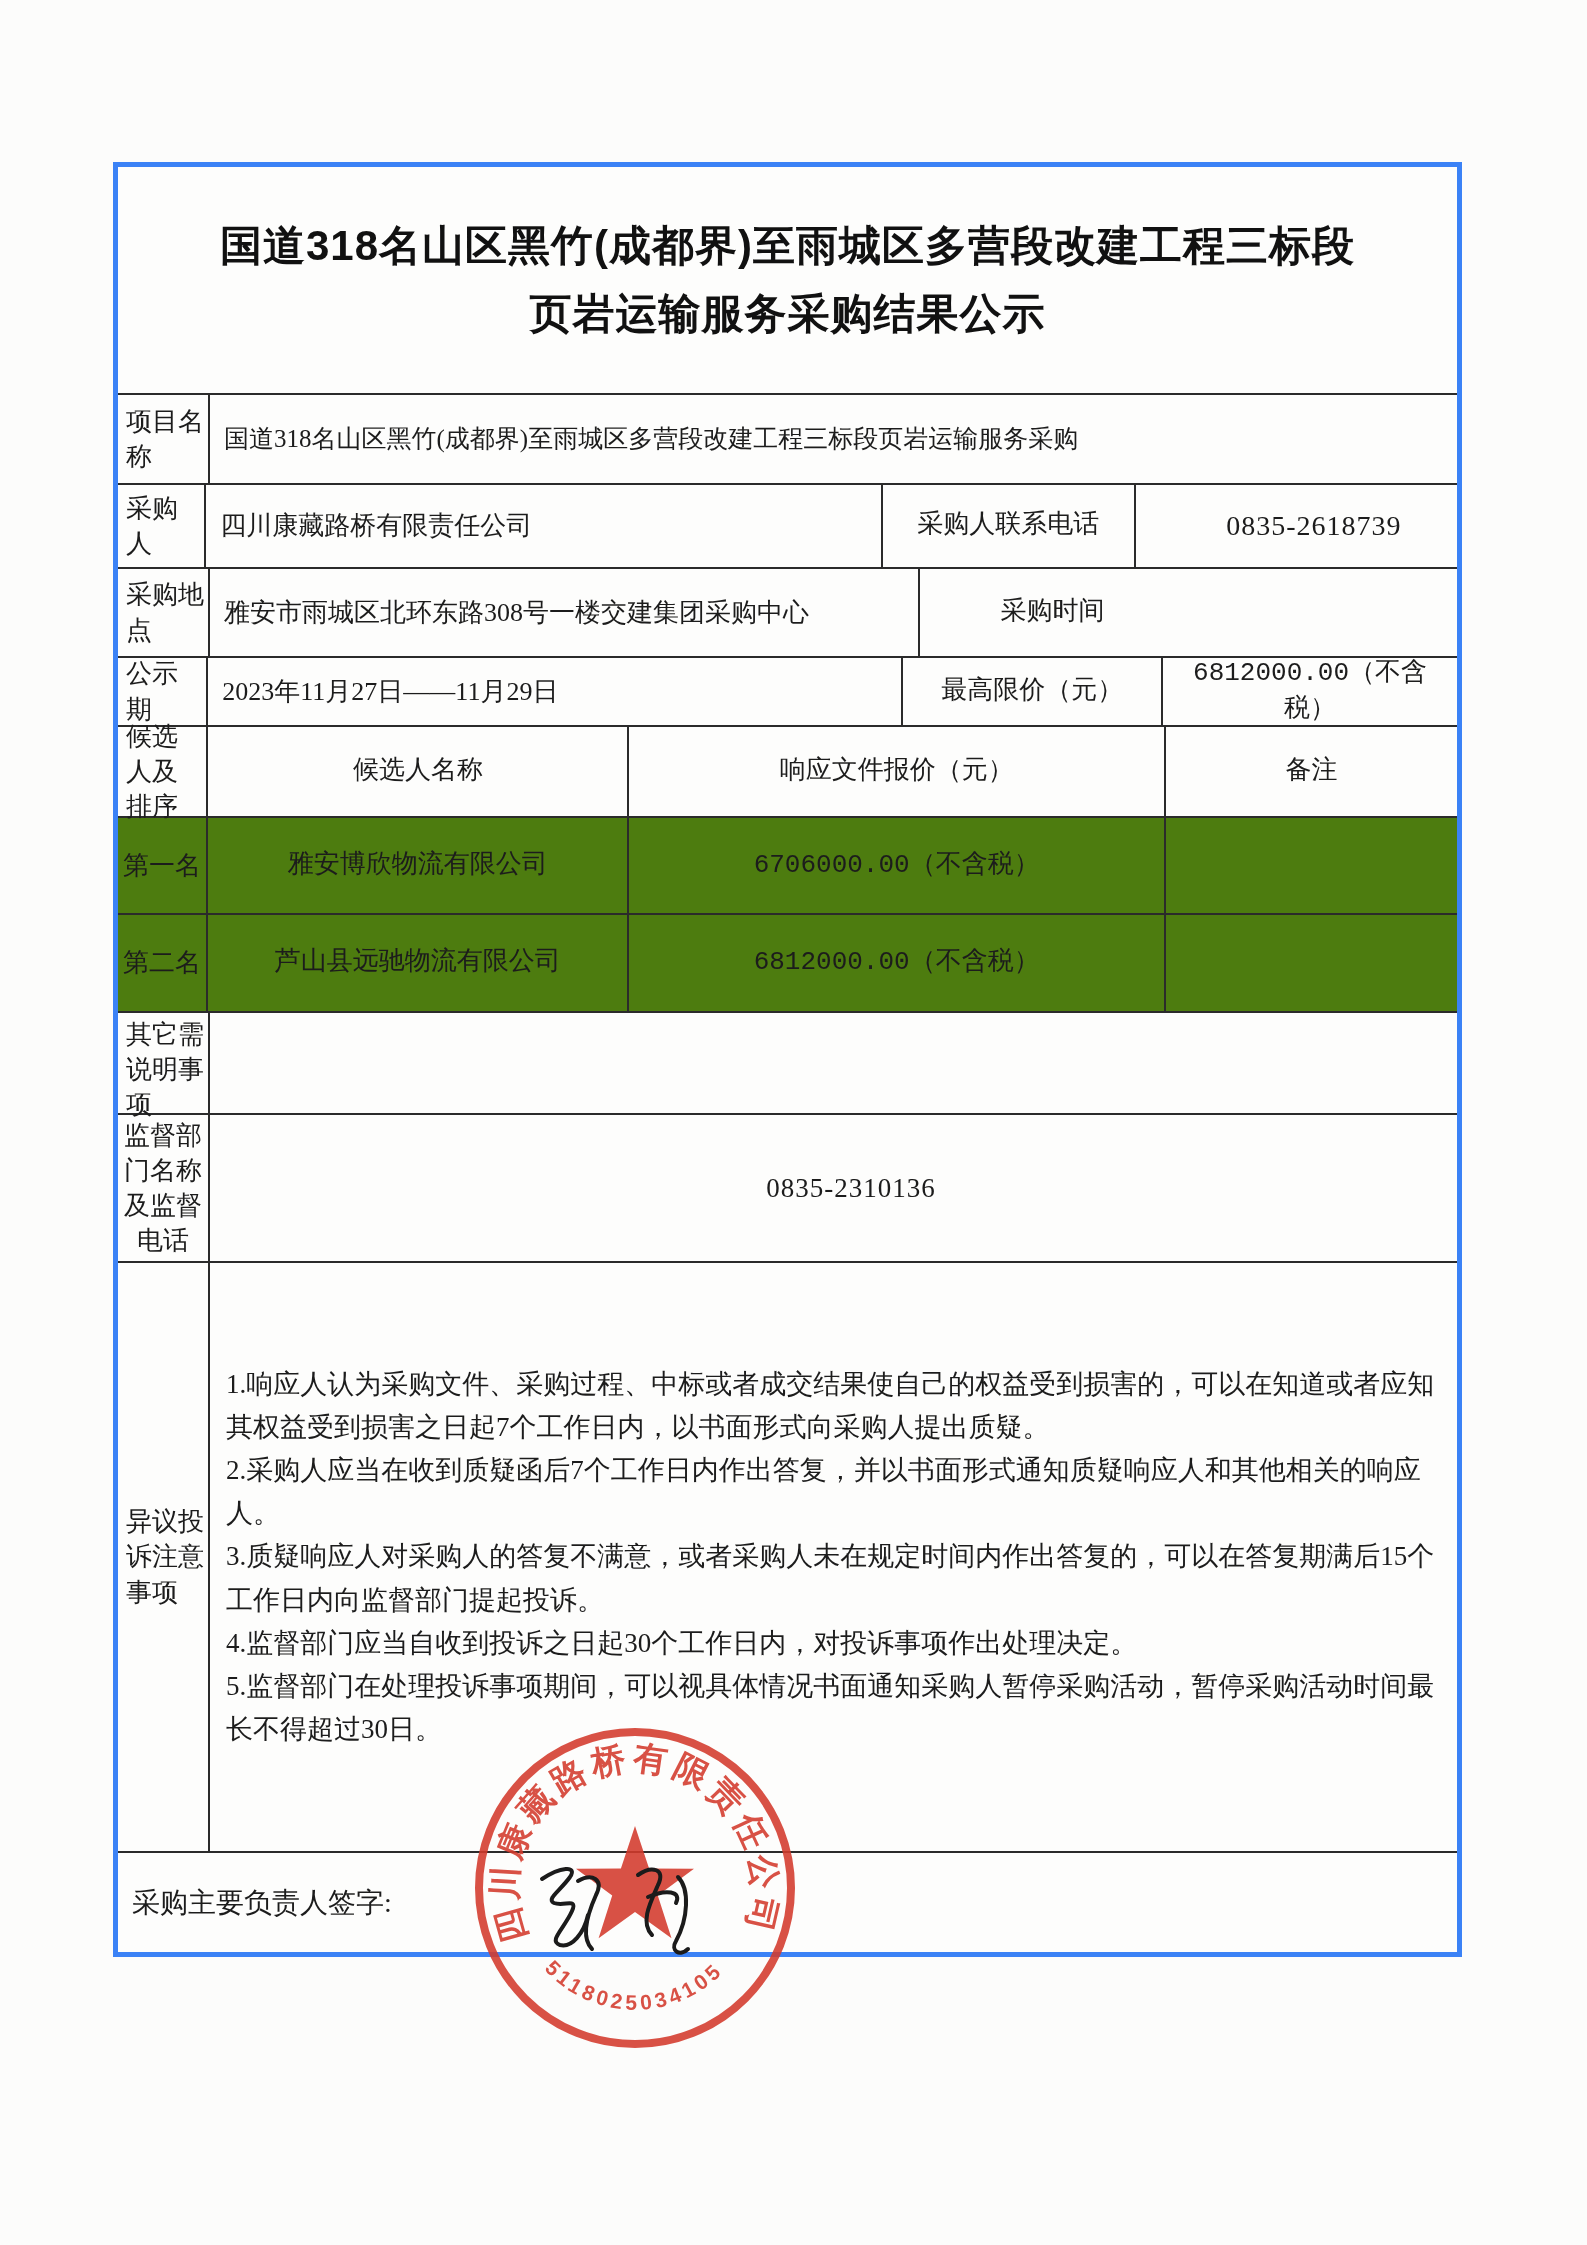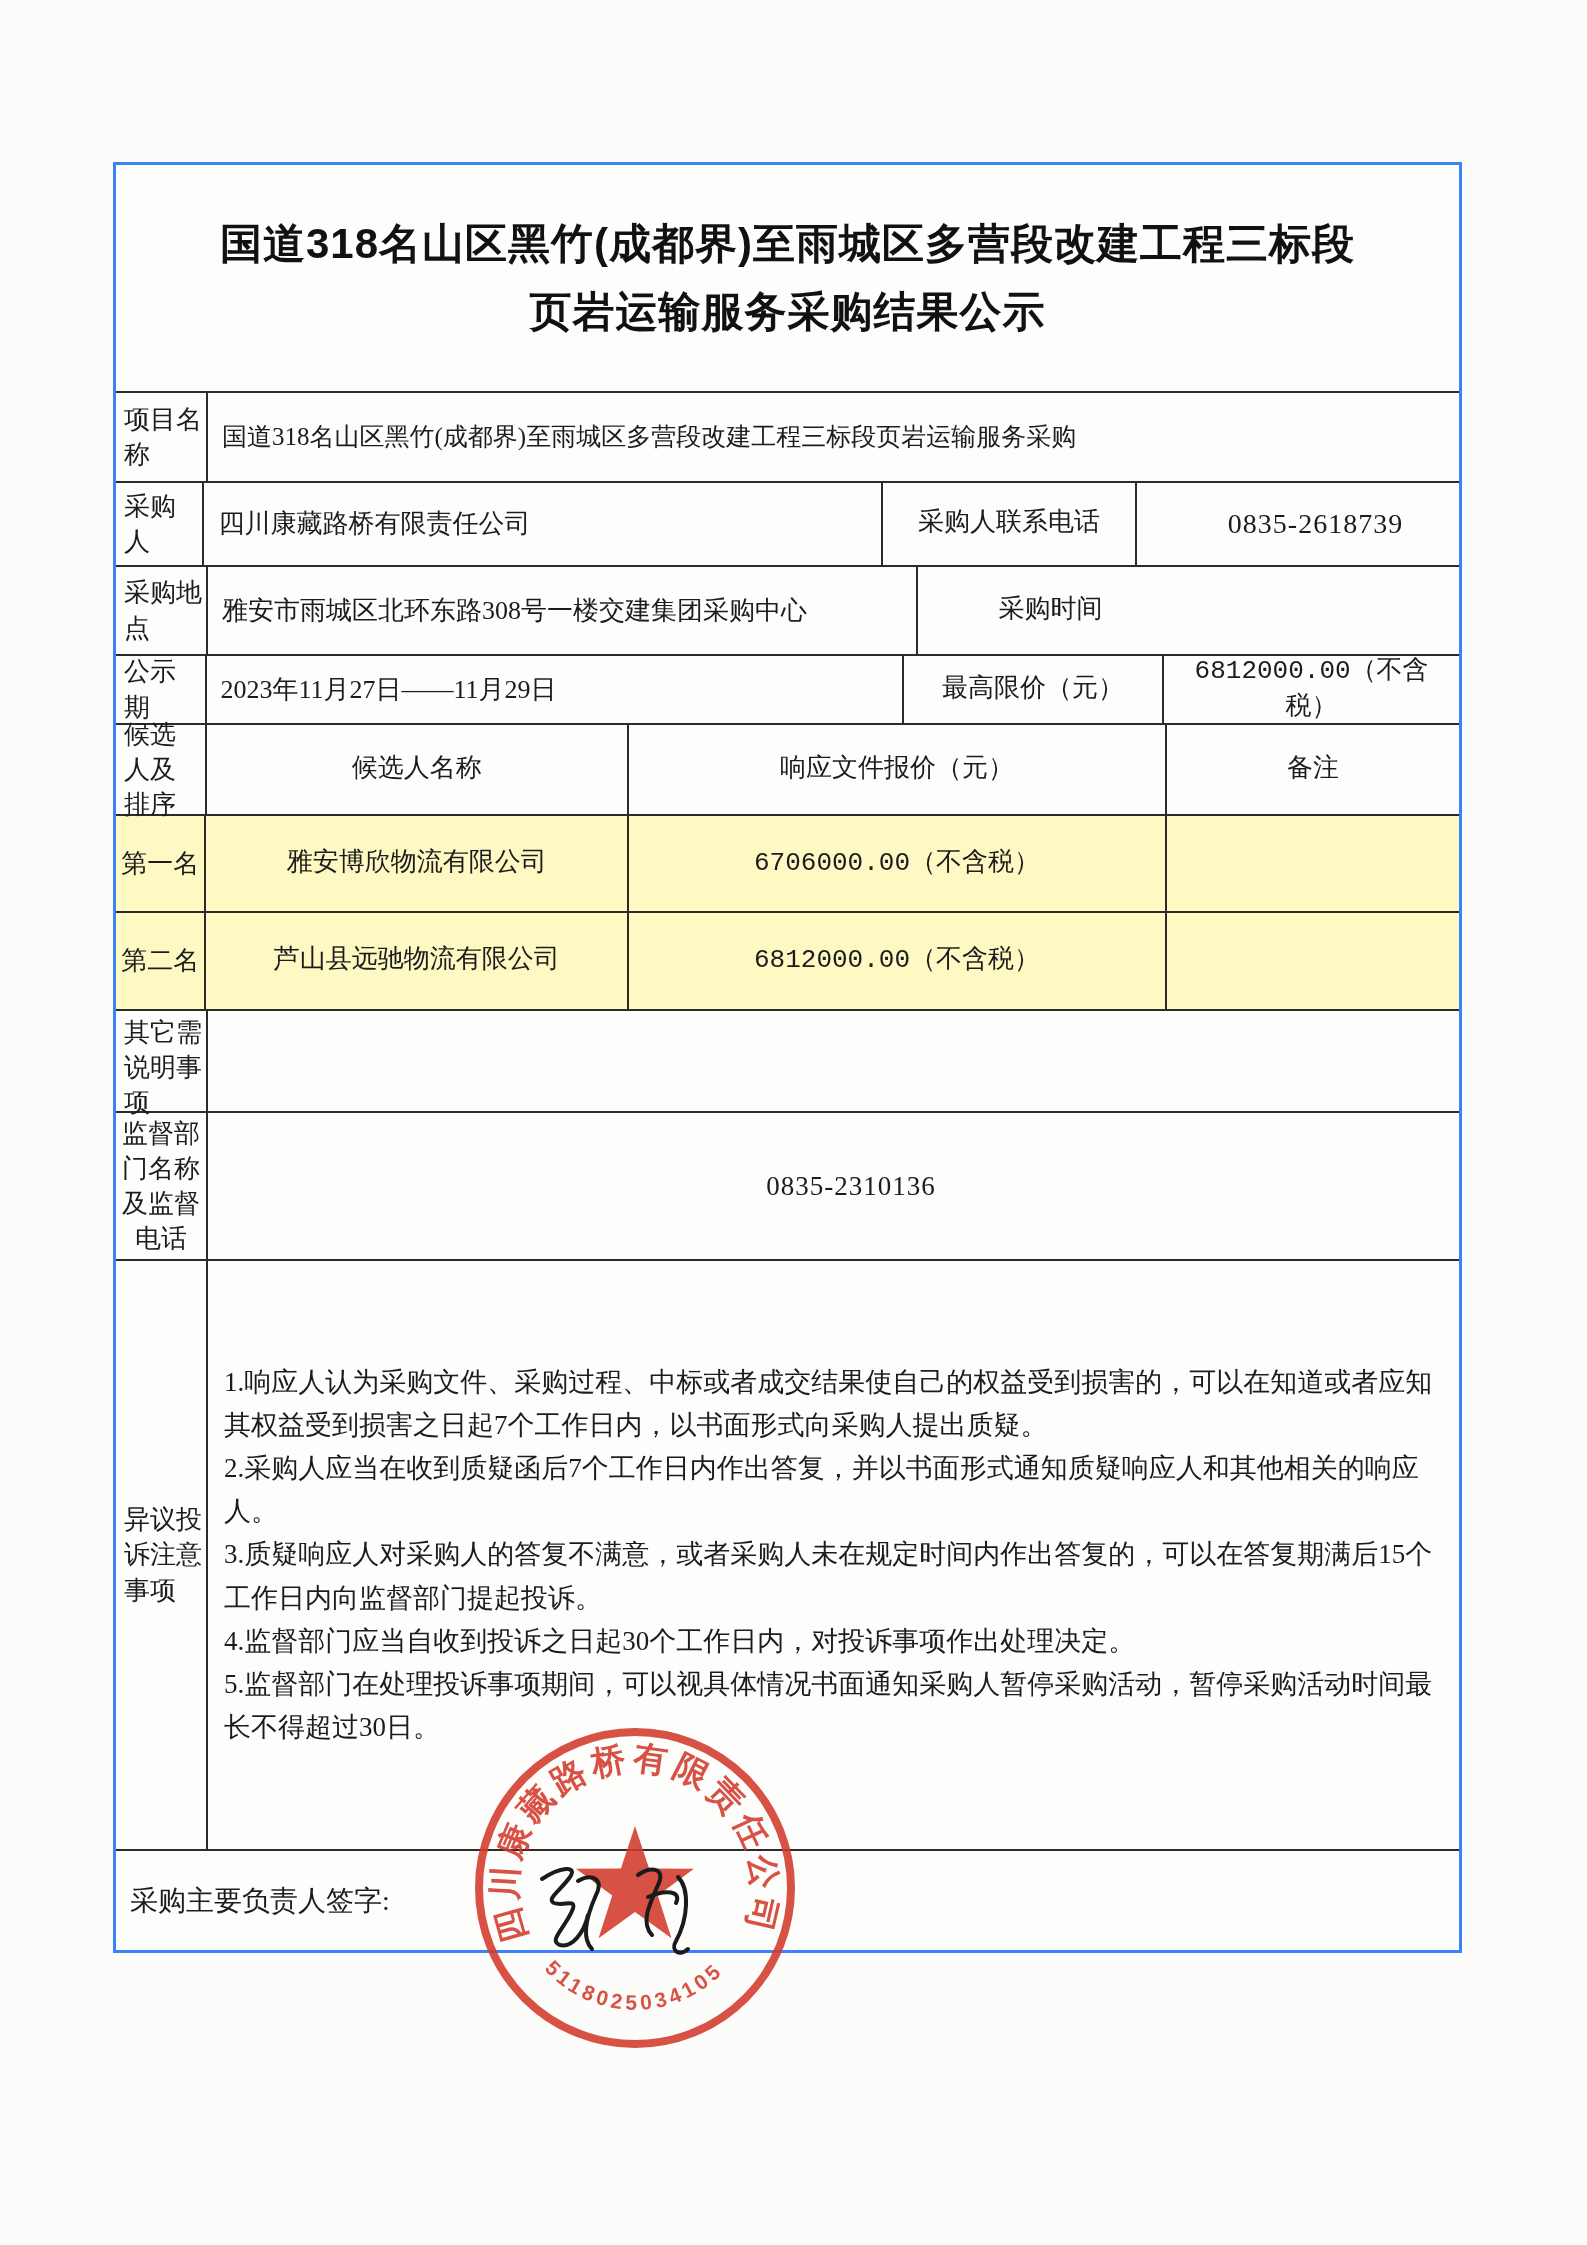--- a/index.html
+++ b/index.html
@@ -7,21 +7,21 @@
   .page{
     position:relative;
     width:1587px;height:2245px;
     background:#fcfcfb;
     font-family:"Liberation Serif","DejaVu Serif",serif;
     color:#1c1c1c;
     overflow:hidden;
   }
   .doc-table{
     position:absolute;left:113px;top:162px;width:1349px;
-    border:3px solid #3b82f6;
+    border:5px solid #3b82f6;
     background:#fdfdfc;
   }
   .row{display:flex;border-bottom:2px solid #2b2b2b;}
   .row:last-child{border-bottom:none;}
   .cell{
     border-right:2px solid #2b2b2b;
     display:flex;align-items:center;
     font-size:26px;line-height:1.35;
     padding:4px 8px;
   }
@@ -31,21 +31,21 @@
   .left{justify-content:flex-start;text-align:left;padding-left:14px;}
   .center{justify-content:center;text-align:center;font-family:Liberation Mono, monospace;}
   .grow{flex:1;}
   .title-row{height:228px;align-items:center;justify-content:center;}
   .title{
     width:100%;text-align:center;
     font-family:"Liberation Sans","DejaVu Sans",sans-serif;
     font-weight:bold;font-size:42px;line-height:1.62;color:#111;
     letter-spacing:1px;
   }
-  .shaded{background:#fef9c3;}
+  .shaded{background:#4d7c0f;}
   .sup-right{flex:1;display:flex;flex-direction:column;}
   .sup-cell{
     display:flex;align-items:center;justify-content:center;
     font-size:27px;
   }
   .sup-cell.first{height:75px;border-bottom:2px solid #2b2b2b;}
   .sup-cell.second{flex:1;}
   .objection-text{
     flex:1;display:flex;flex-direction:column;justify-content:center;
     padding:0 16px;font-size:27px;line-height:1.6;

